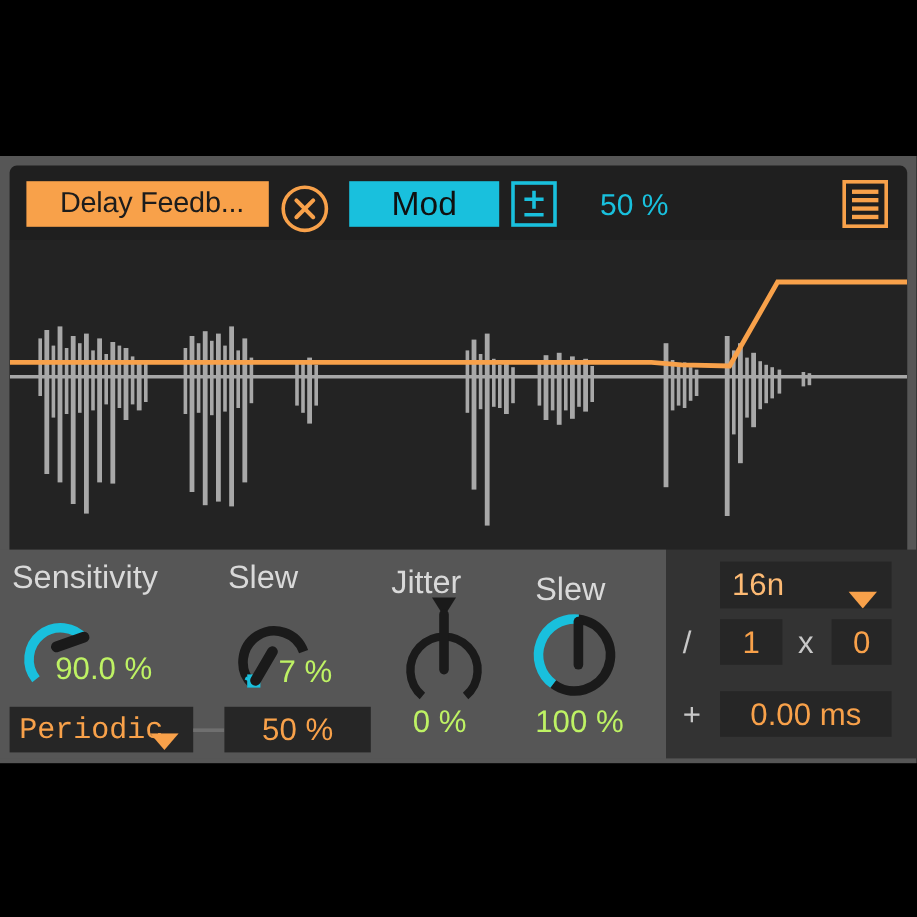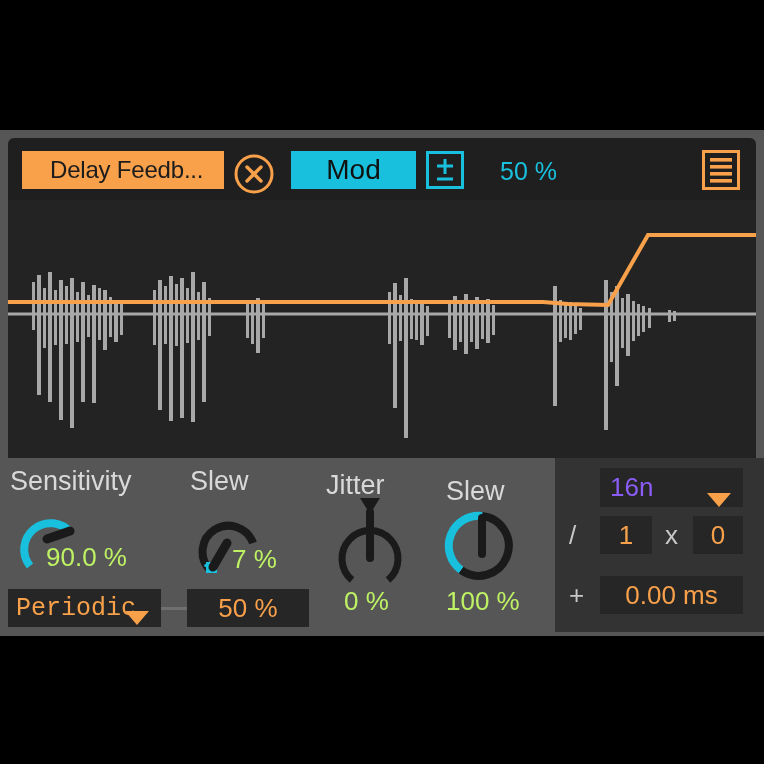--- a/index.html
+++ b/index.html
@@ -267,21 +267,21 @@
   
   .rate-sel {
     position: absolute;
     left: 45px;
     top: 10px;
     width: 143px;
     height: 39px;
     background: #262626;
     display: flex;
     align-items: center;
-    color: #8b5cf6;
+    color: #fdba74;
     font-size: 26px;
     padding-left: 10px;
   }
   .rate-sel .caret { position: absolute; right: 12px; top: 15px; }
 
   .rate-op {
     position: absolute;
     color: #c8c8c8;
     font-size: 26px;
   }

